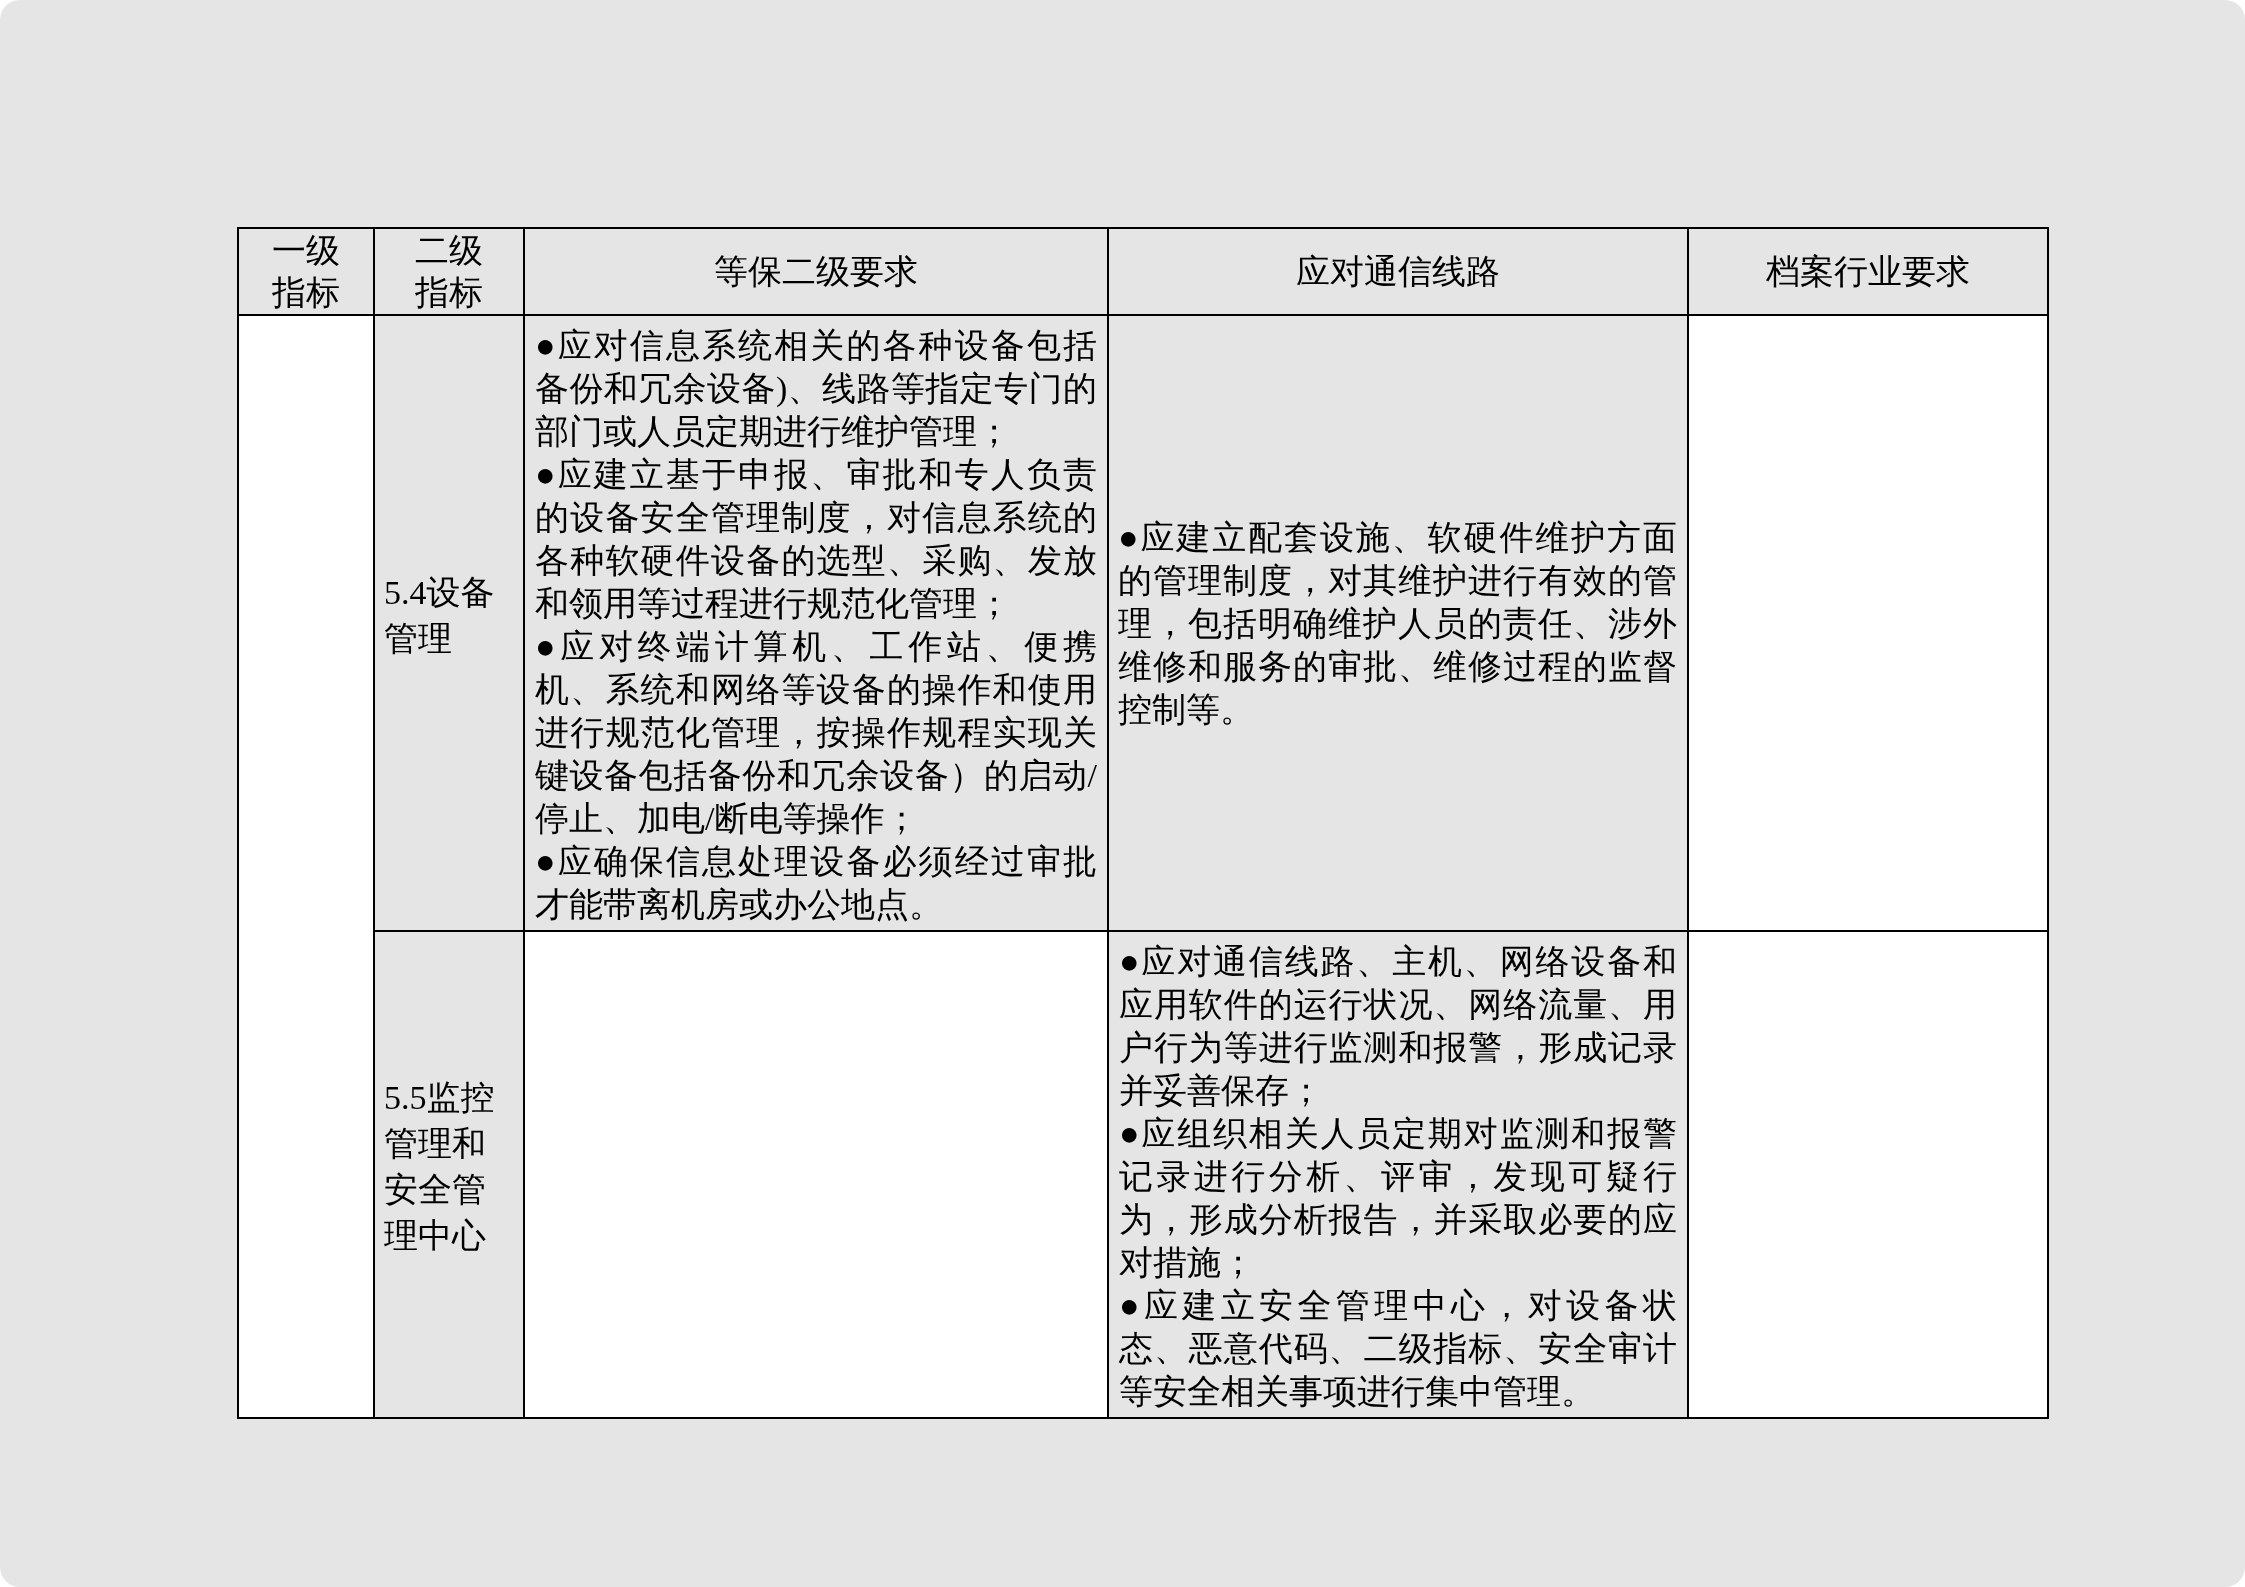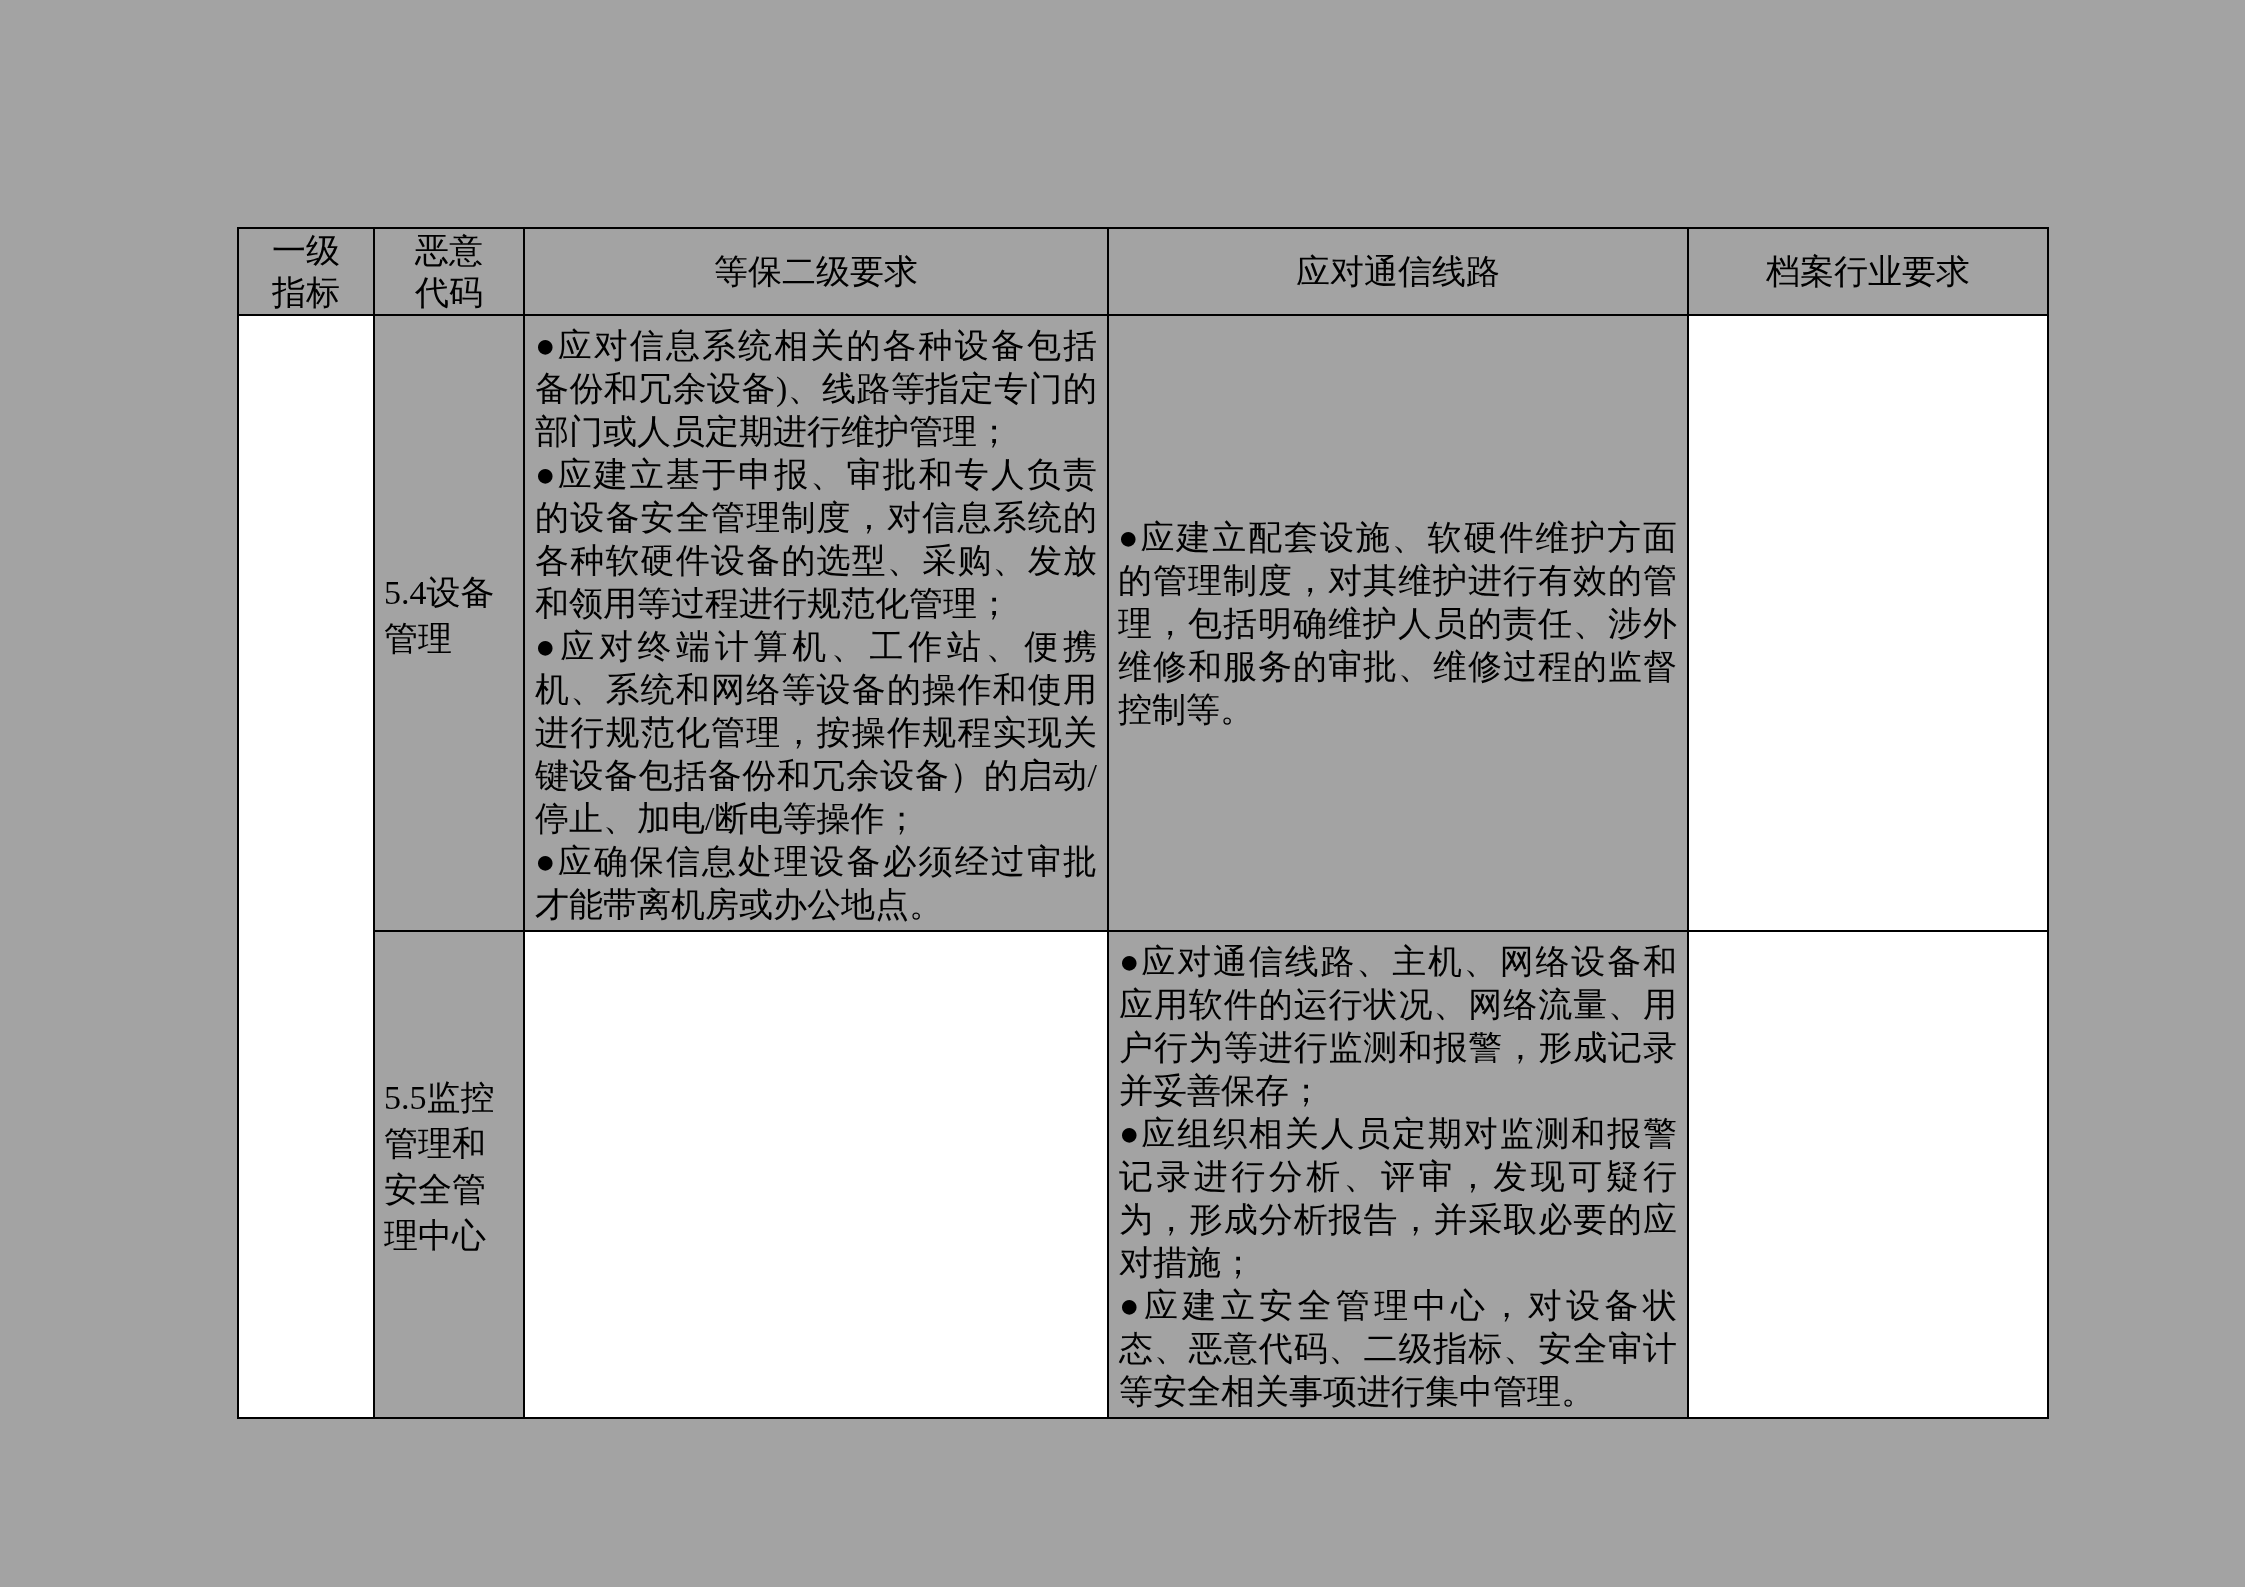--- a/index.html
+++ b/index.html
@@ -6,22 +6,23 @@
     margin: 0;
     padding: 0;
     background: #ffffff;
     color: #000000;
     font-family: "Liberation Serif", serif;
   }
   .page {
     position: relative;
     width: 2245px;
     height: 1587px;
-    background: #a3a3a3;
+    background: #e5e5e5;
     overflow: hidden;
+    border-radius: 20px;
   }
   table.doc-table {
     position: absolute;
     left: 237px;
     top: 227px;
     width: 1810px;
     border-collapse: collapse;
     table-layout: fixed;
   }
   .doc-table col.c1 { width: 136px; }
@@ -80,21 +81,21 @@
     <colgroup>
       <col class="c1">
         <col class="c2">
         <col class="c3">
         <col class="c4">
         <col class="c5">
     </colgroup>
     <tbody>
       <tr class="header-row">
         <th class="narrow">一级指标</th>
-        <th class="narrow">恶意代码</th>
+        <th class="narrow">二级指标</th>
         <th>等保二级要求</th>
         <th>应对通信线路</th>
         <th>档案行业要求</th>
       </tr>
 
       <tr class="body-row-1">
         <td rowspan="2" class="empty-cell"></td>
         <td class="label-cell">5.4设备管理</td>
         <td class="req-cell req-top">
           <p class="bullet">●应对信息系统相关的各种设备包括备份和冗余设备)、线路等指定专门的部门或人员定期进行维护管理；</p>

